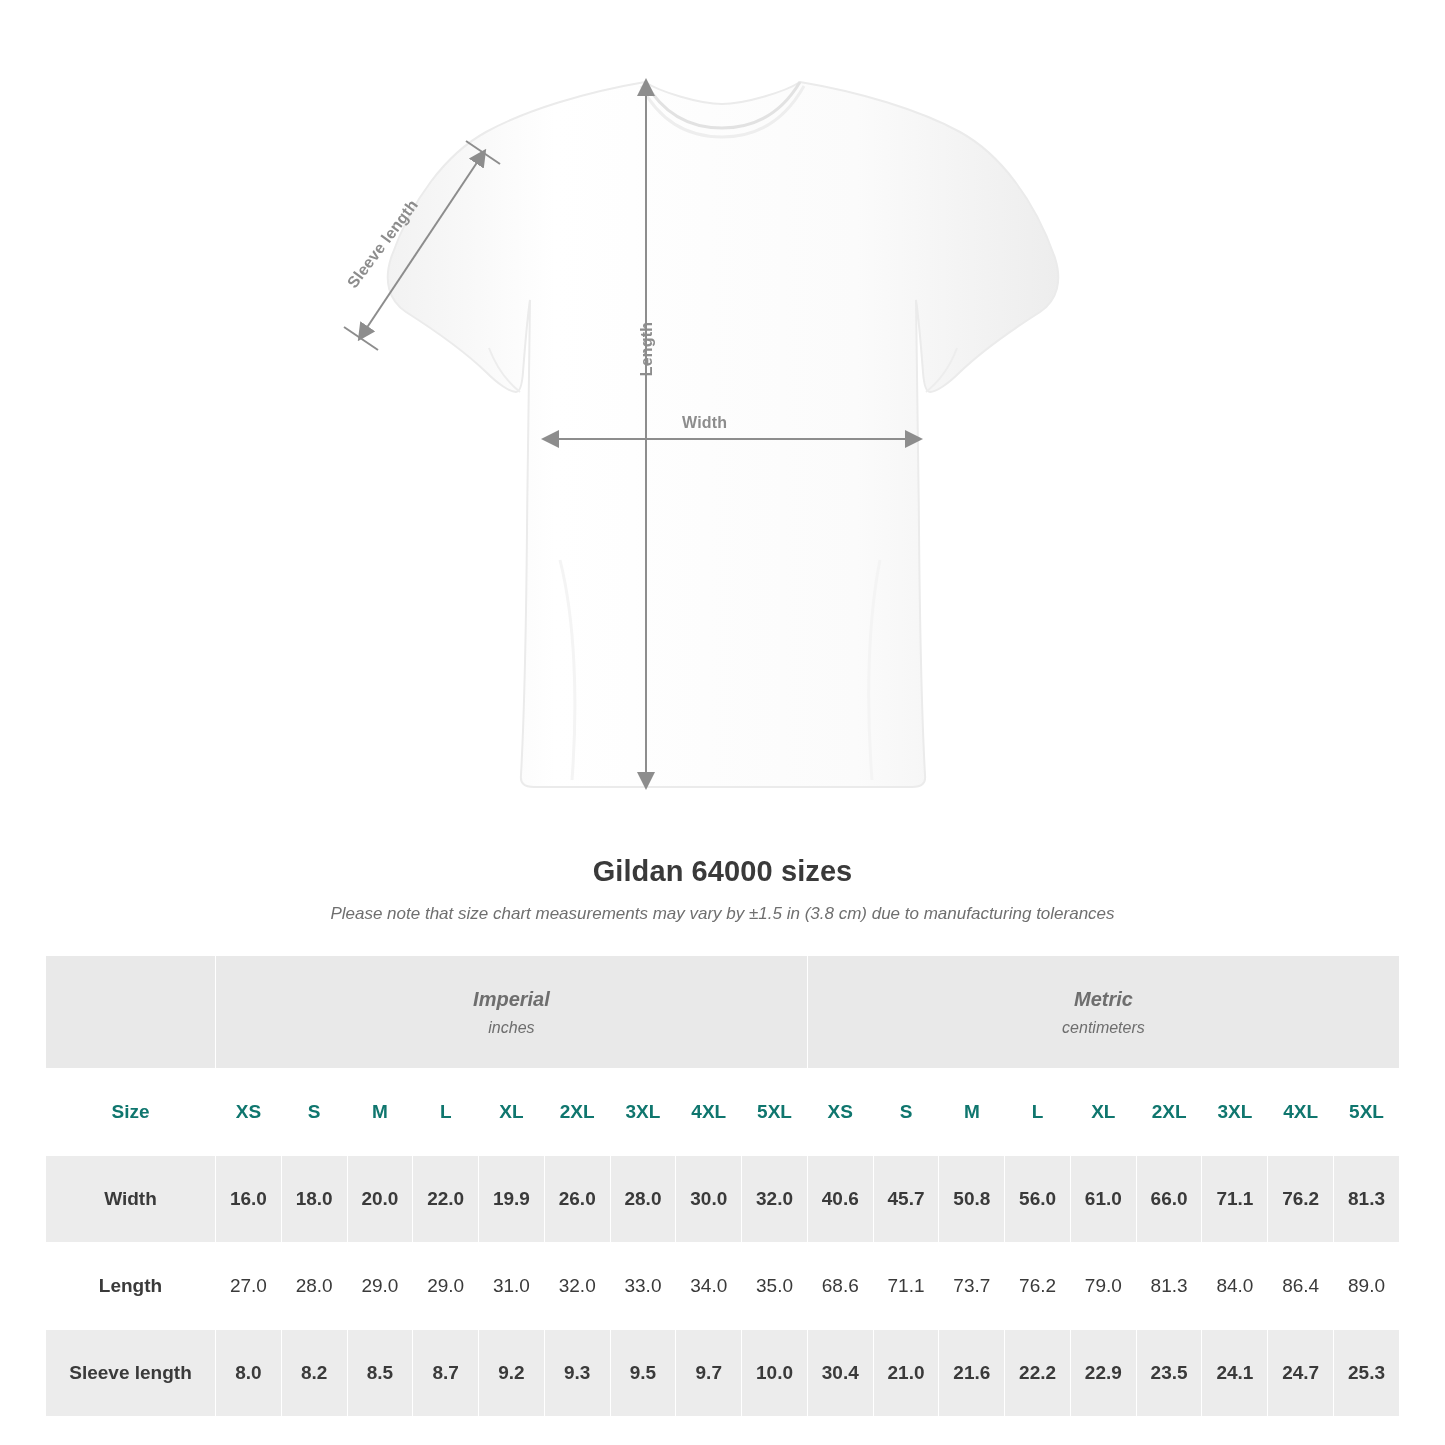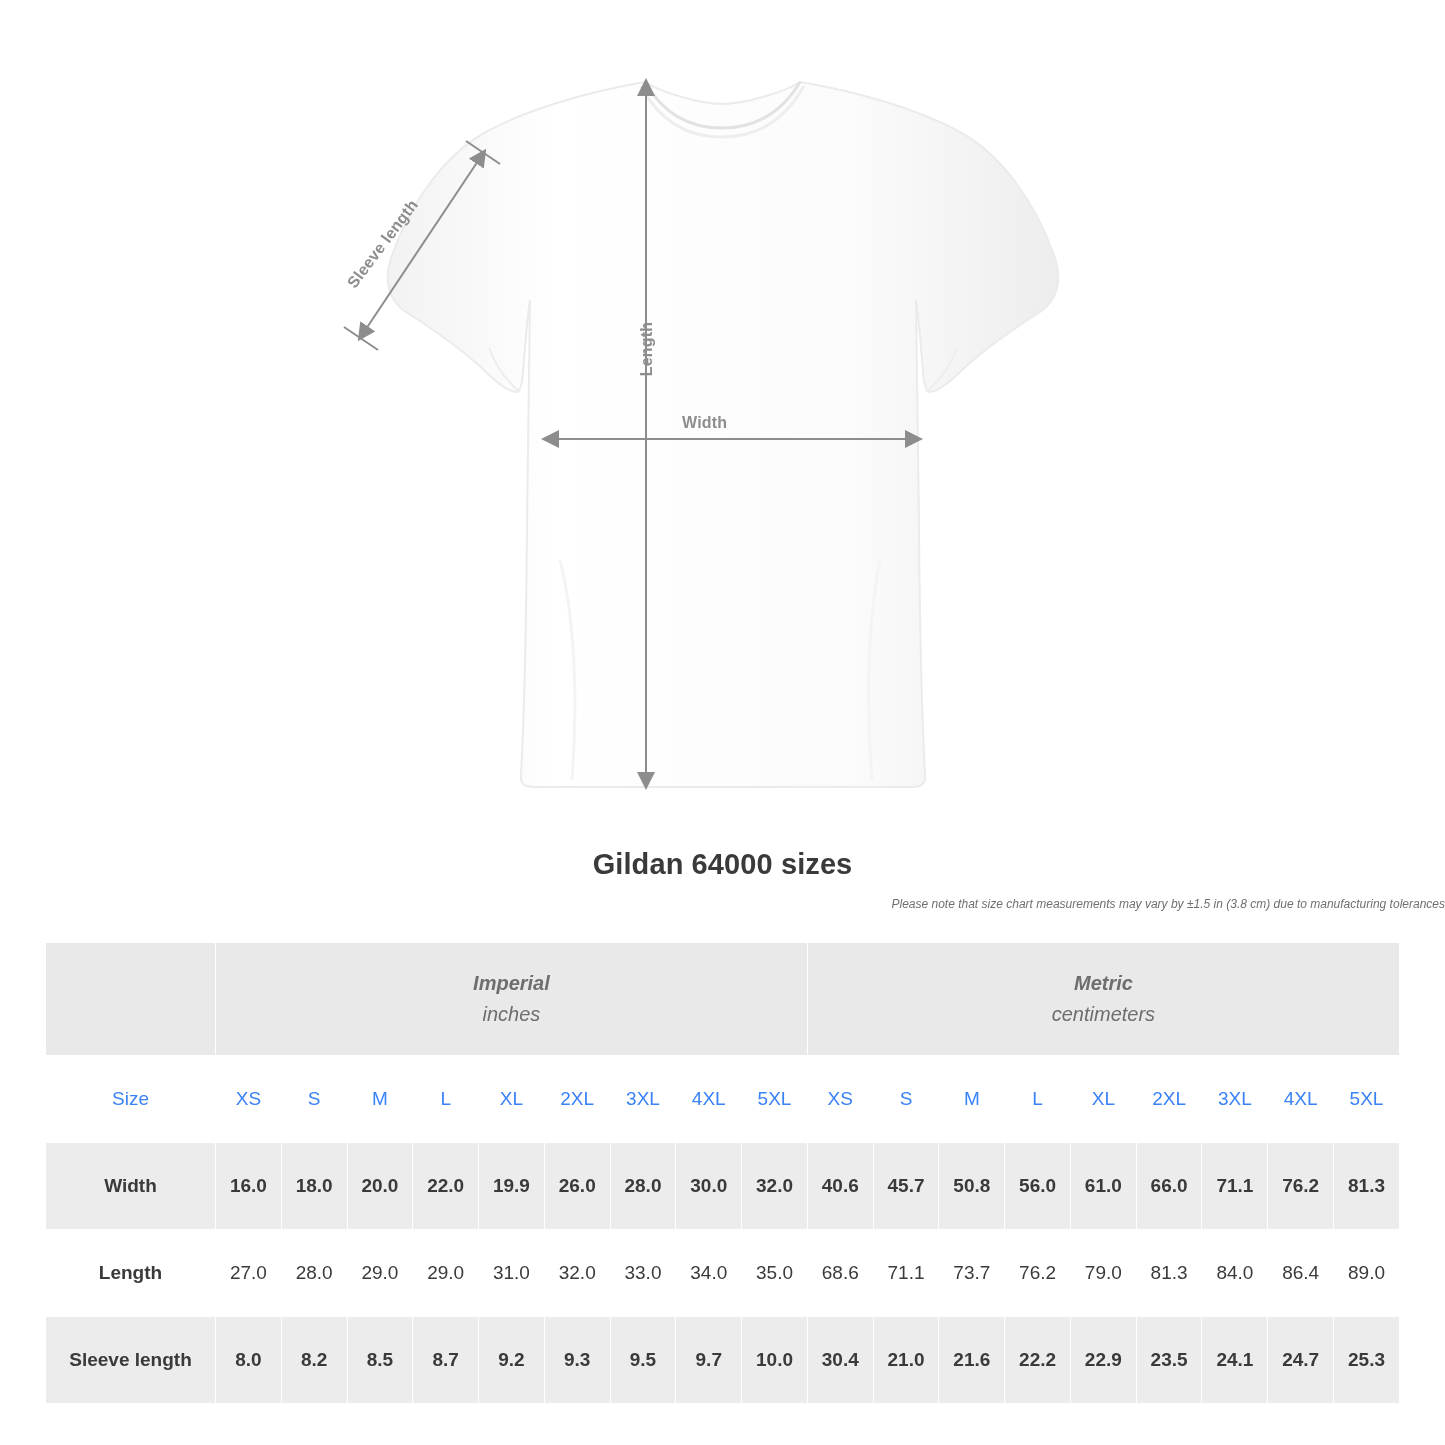--- a/index.html
+++ b/index.html
@@ -52,35 +52,34 @@
     transform-origin: center center;
   }
   #label-width {
     left: 682px;
     top: 414px;
   }
 
   
   .title-block {
     text-align: center;
-    margin-top: 18px;
+    margin-top: 25px;
   }
   .chart-title {
     font-size: 29px;
     font-weight: bold;
     color: #3a3a3a;
     margin: 0;
     letter-spacing: 0.1px;
   }
   .chart-note {
-    font-size: 12px;
+    font-size: 17px;
     font-style: italic;
     color: #6f6f6f;
     margin-top: 16px;
-    text-align: right;
   }
 
   
   .table-wrap {
     margin: 31px 45px 0 45px;
     width: 1355px;
   }
   table.size-table {
     border-collapse: collapse;
     width: 100%;
@@ -96,31 +95,31 @@
     height: 112px;
     padding: 0;
   }
   .unit-name {
     font-size: 20px;
     font-weight: bold;
     font-style: italic;
     color: #6e6e6e;
   }
   .unit-sub {
-    font-size: 20px;
+    font-size: 16px;
     font-style: italic;
     color: #6e6e6e;
     margin-top: 8px;
   }
   .head-row td {
     background: #ffffff;
     height: 84px;
     font-size: 19px;
-    font-weight: normal;
-    color: #3b82f6;
+    font-weight: bold;
+    color: #0f766e;
   }
   .head-row td.rowhead {
     font-size: 19px;
   }
   tr.shade td {
     background: #ececec;
     font-weight: bold;
   }
   tr.plain td {
     background: #ffffff;

